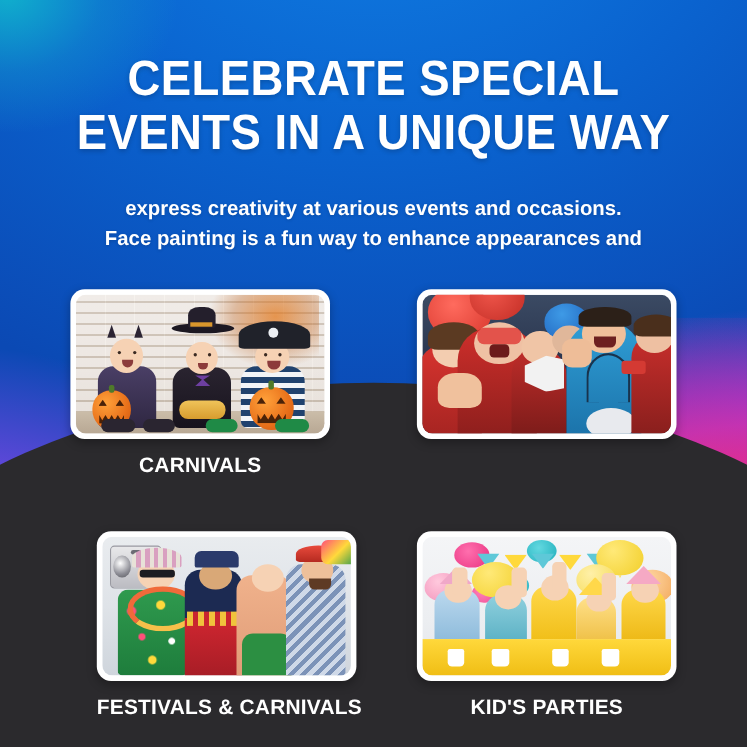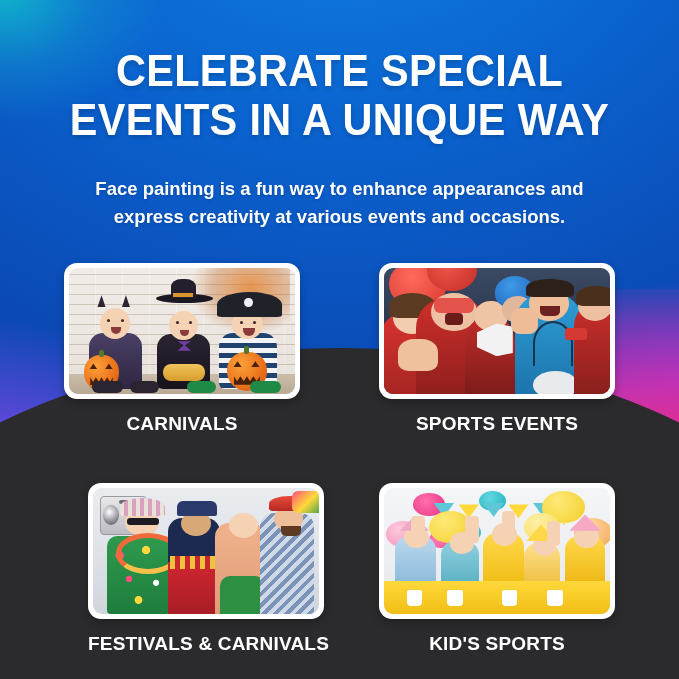--- a/index.html
+++ b/index.html
@@ -184,22 +184,22 @@
   <div class="bg-teal"></div>
   <div class="bg-pinkglow"></div>
   <div class="dark-stage"></div>
 
   <div class="headline">
     <span class="hl-line">CELEBRATE SPECIAL</span>
     <span class="hl-line">EVENTS IN A UNIQUE WAY</span>
   </div>
 
   <div class="subtitle">
+    <span class="sub-line">express creativity at various events and occasions.</span>
     <span class="sub-line">Face painting is a fun way to enhance appearances and</span>
-    <span class="sub-line">express creativity at various events and occasions.</span>
   </div>
 
   <div class="grid">
 
     <div class="grid-row row-1">
 
       <div class="cell">
         <div class="card">
           <div class="photo">
             <div class="sc">
@@ -299,21 +299,20 @@
               <div class="el sp-person" style="left:84%;bottom:0;width:20%;height:72%;background:linear-gradient(180deg,#c92f2c,#8a1f1d);"></div>
               <div class="el sp-face" style="left:86%;top:18%;width:15%;height:24%;background:#eec0a2;"></div>
               <div class="el" style="left:85%;top:14%;width:18%;height:16%;border-radius:50% 50% 20% 20%;background:#4a2f1c;"></div>
 
               <div class="el" style="left:80%;top:48%;width:10%;height:9%;background:#d43a33;border-radius:3px;"></div>
               <div class="el" style="left:6%;top:56%;width:18%;height:26%;background:#f0c19d;border-radius:40% 40% 26% 26%;"></div>
               <div class="el" style="left:56%;top:32%;width:12%;height:20%;background:#eebd98;border-radius:34%;"></div>
             </div>
           </div>
         </div>
-        <div class="cell-label">SPORTS EVENTS</div>
       </div>
     </div>
 
     <div class="grid-row row-2">
 
       <div class="cell">
         <div class="card">
           <div class="photo">
             <div class="sc">
               <div class="el fs-bg"></div>
@@ -399,17 +398,17 @@
               <div class="el" style="left:72%;bottom:54%;width:6%;height:20%;background:#f6d2b4;border-radius:4px;"></div>
 
               <div class="el table"></div>
               <div class="el cup" style="left:10%;bottom:6%;width:7%;height:13%;"></div>
               <div class="el cup" style="left:28%;bottom:6%;width:7%;height:13%;"></div>
               <div class="el cup" style="left:52%;bottom:6%;width:7%;height:13%;"></div>
               <div class="el cup" style="left:72%;bottom:6%;width:7%;height:13%;"></div>
             </div>
           </div>
         </div>
-        <div class="cell-label">KID'S SPORTS</div>
+        <div class="cell-label">KID'S PARTIES</div>
       </div>
     </div>
   </div>
 </div>
 
 </body></html>

